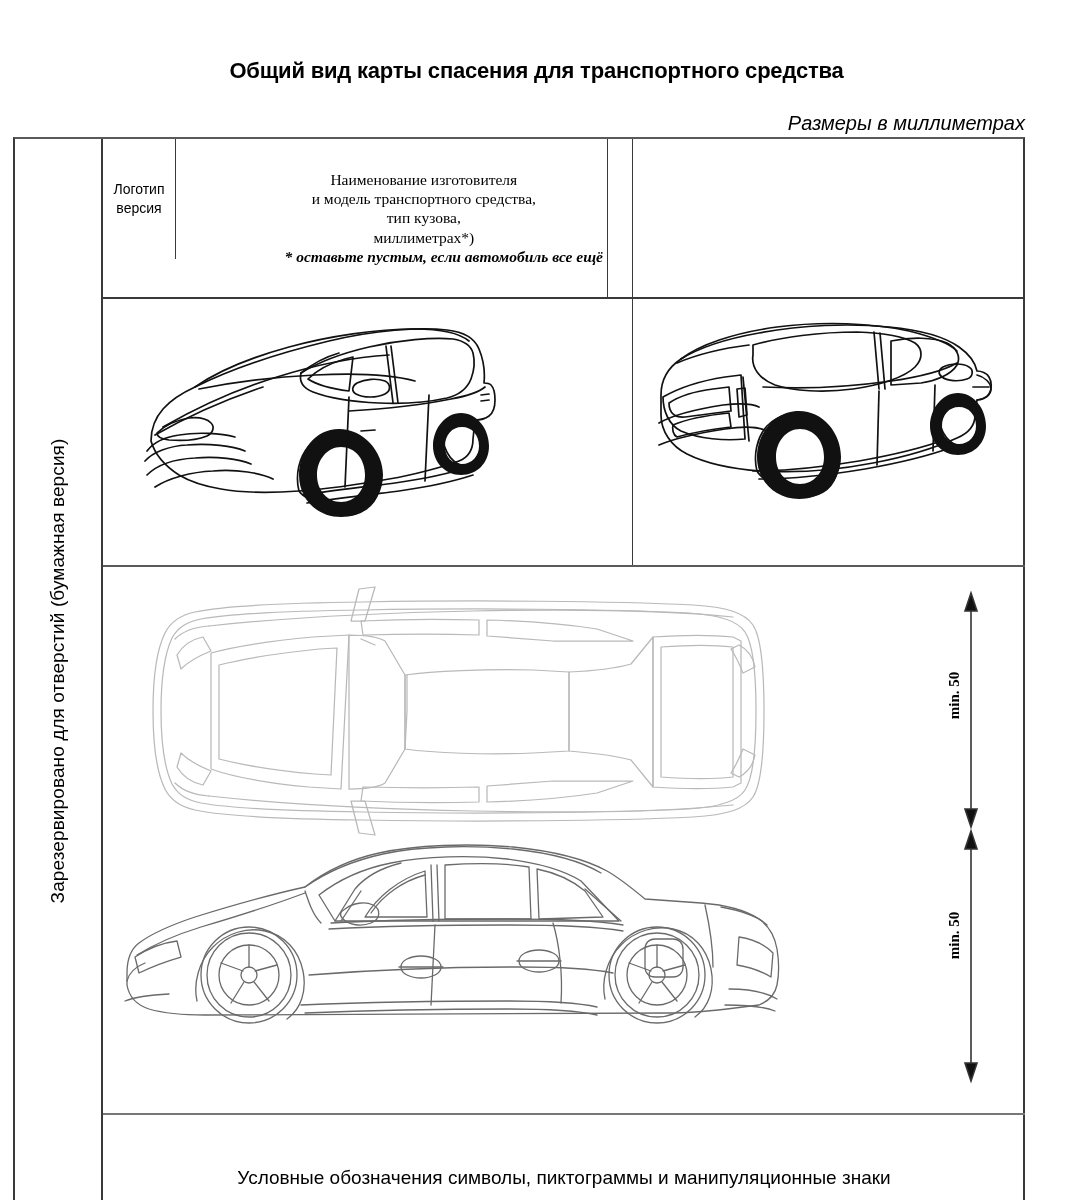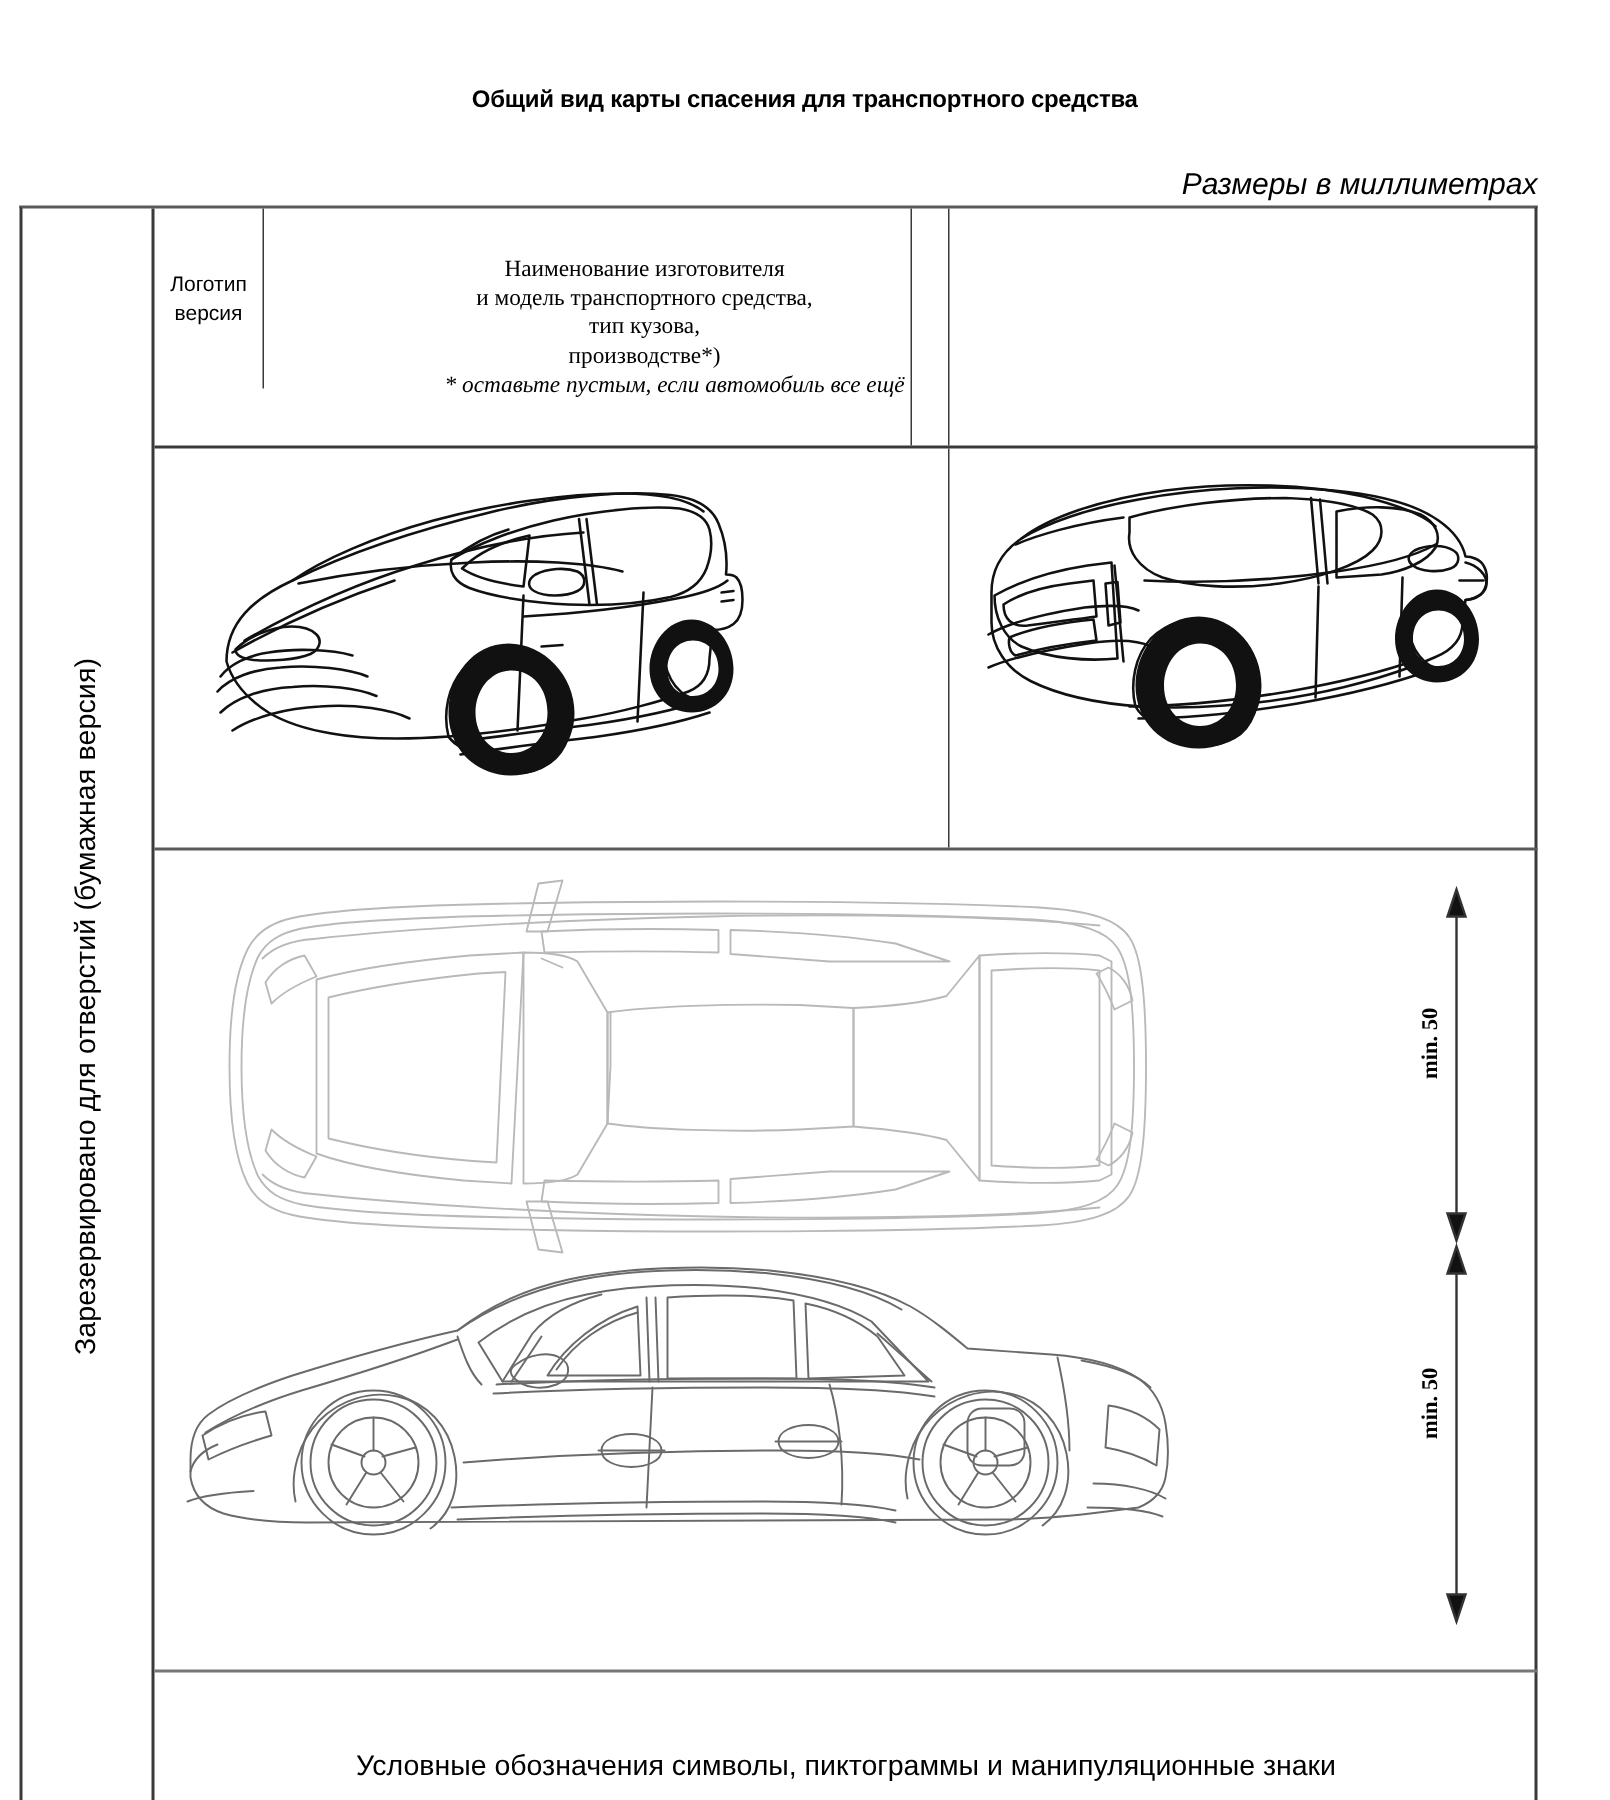--- a/index.html
+++ b/index.html
@@ -16,21 +16,21 @@
     overflow: hidden;
   }
 
   
   #page-title {
     position: absolute;
     left: 0;
     top: 58px;
     width: 1073px;
     text-align: center;
-    font-size: 16px;
+    font-size: 22px;
     font-weight: bold;
     letter-spacing: -0.2px;
   }
 
   
   #units-note {
     position: absolute;
     right: 48px;
     top: 112px;
     font-size: 20px;
@@ -113,21 +113,21 @@
     padding: 0 4px;
   }
   #model-cell .model-text {
     text-align: center;
     font-size: 15.5px;
     line-height: 1.24;
     font-family: "Liberation Serif", serif;
   }
   #model-cell .model-text .ital {
     font-style: italic;
-    font-weight: normal;
+    font-weight: bold;
     margin-left: 40px;
   }
   #gap-cell {
     position: absolute;
     left: 505px;
     top: 0;
     width: 25px;
     height: 158px;
     border-right: 1.5px solid #3a3a3a;
     box-sizing: border-box;
@@ -231,21 +231,21 @@
         <div>Логотип</div>
         <div>версия</div>
       </div>
     </div>
 
     <div id="model-cell">
       <div class="model-text">
         <div>Наименование изготовителя</div>
         <div>и модель транспортного средства,</div>
         <div>тип кузова,</div>
-        <div>производстве*)</div>
+        <div>миллиметрах*)</div>
         <div class="ital">* оставьте пустым, если автомобиль все ещё</div>
       </div>
     </div>
 
     <div id="gap-cell"></div>
     <div id="header-right-cell"></div>
   </div>
 
   <div id="views-row">
 

